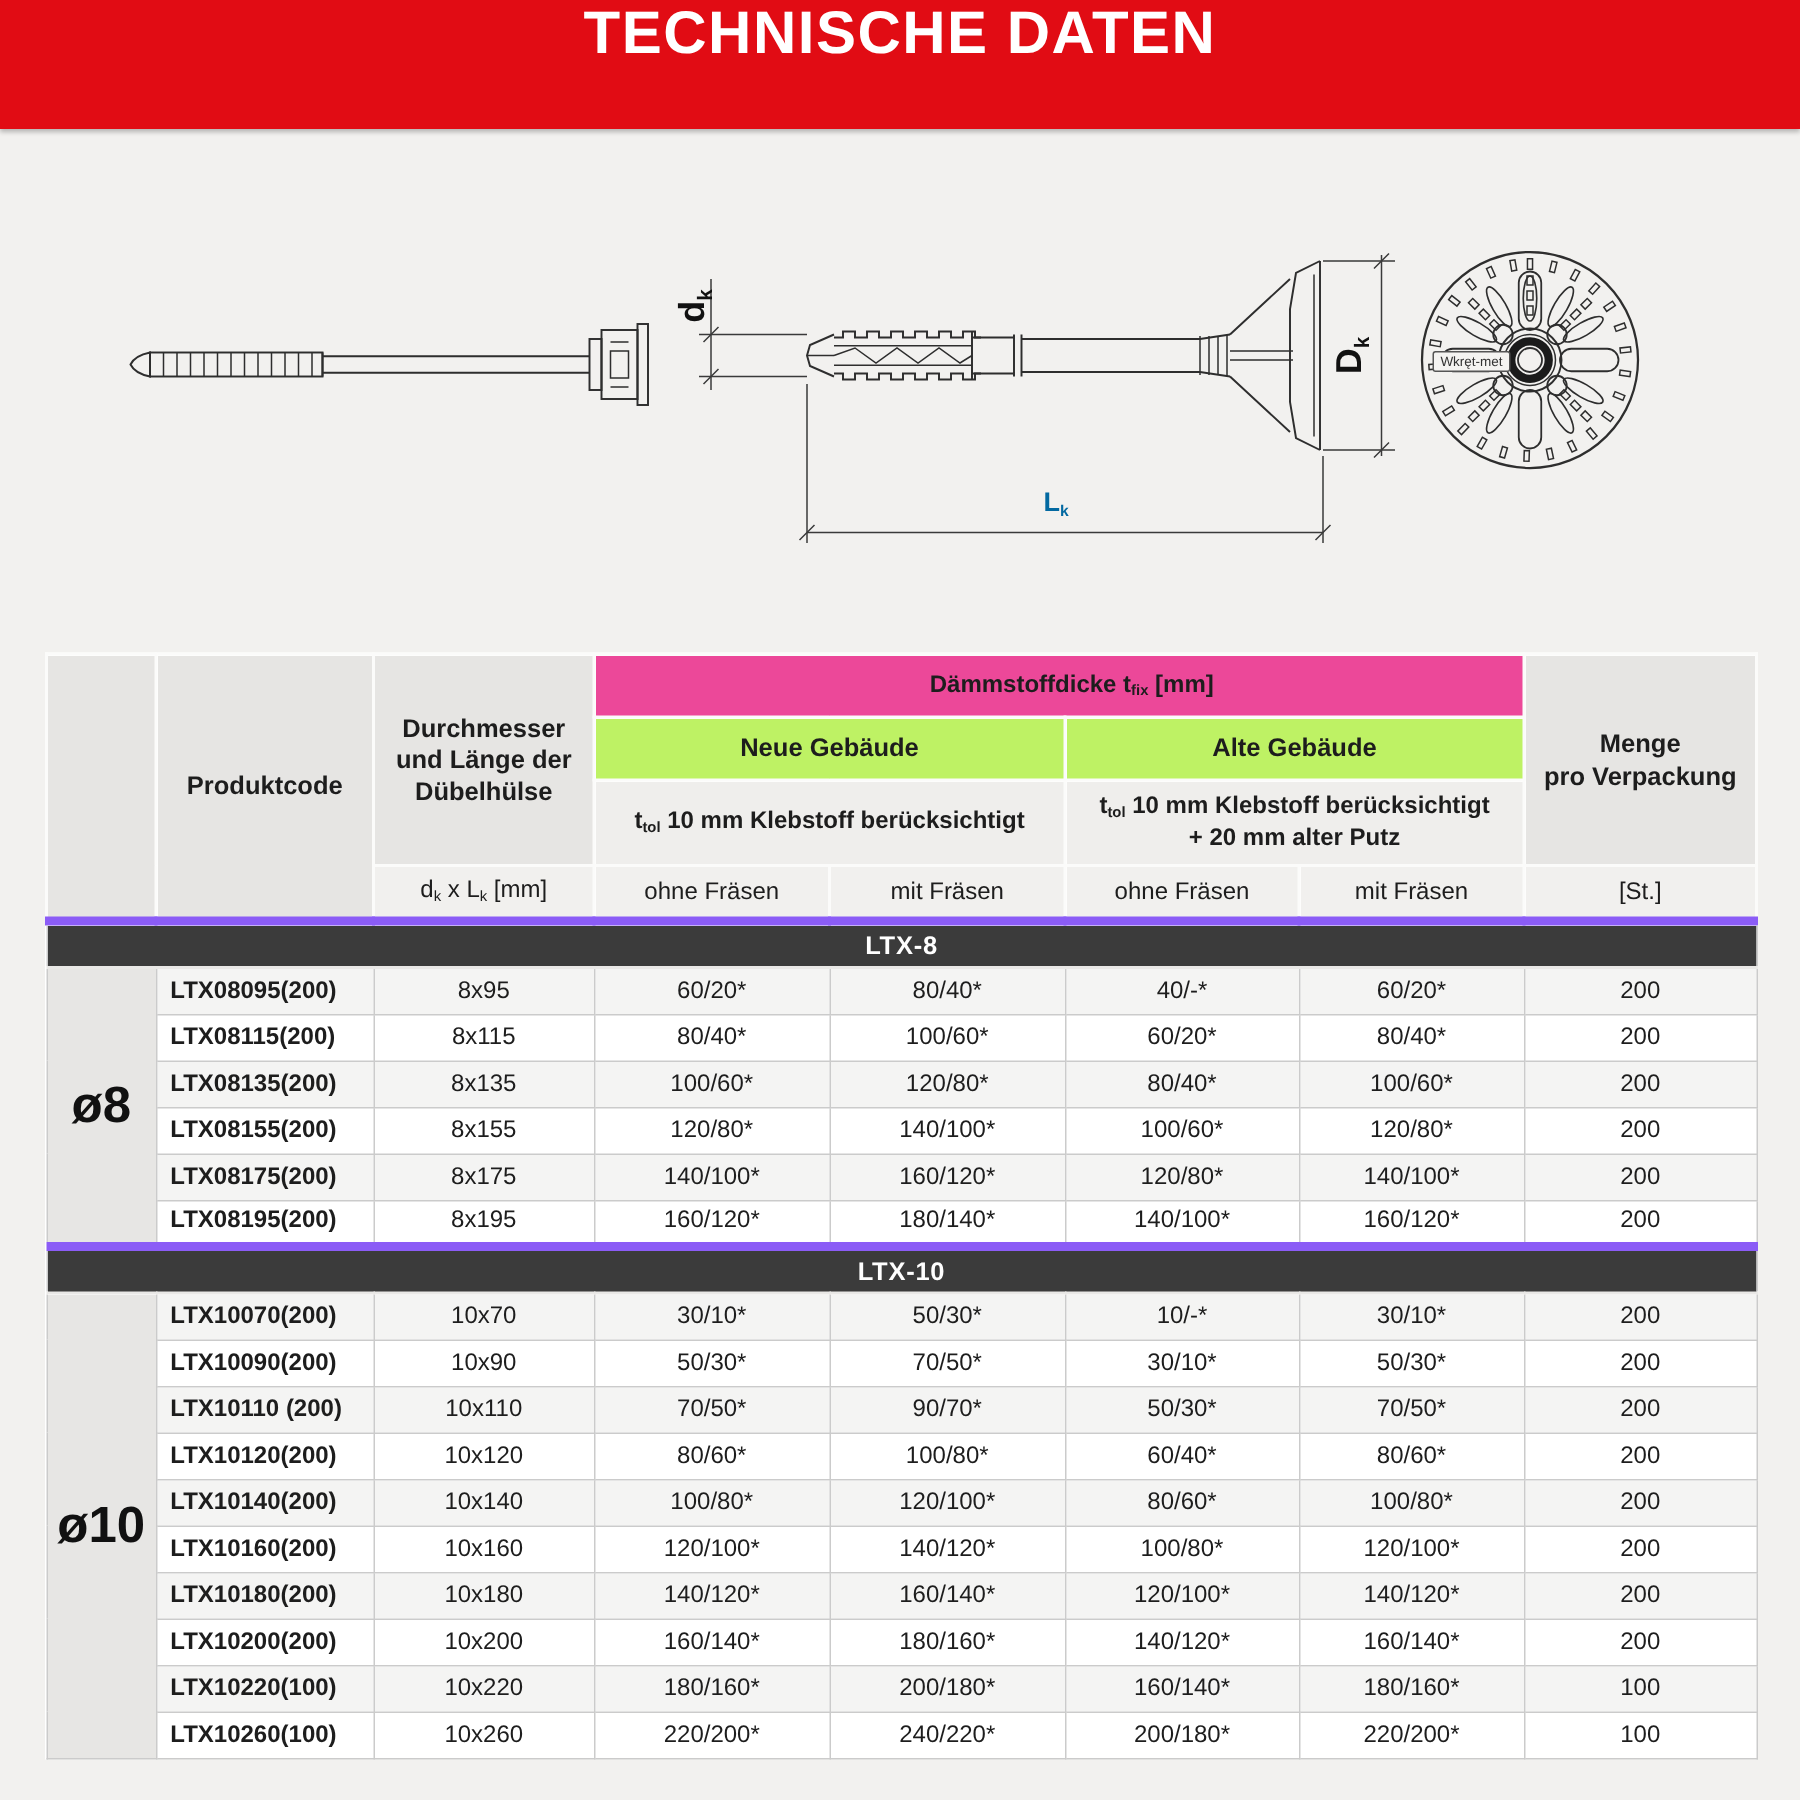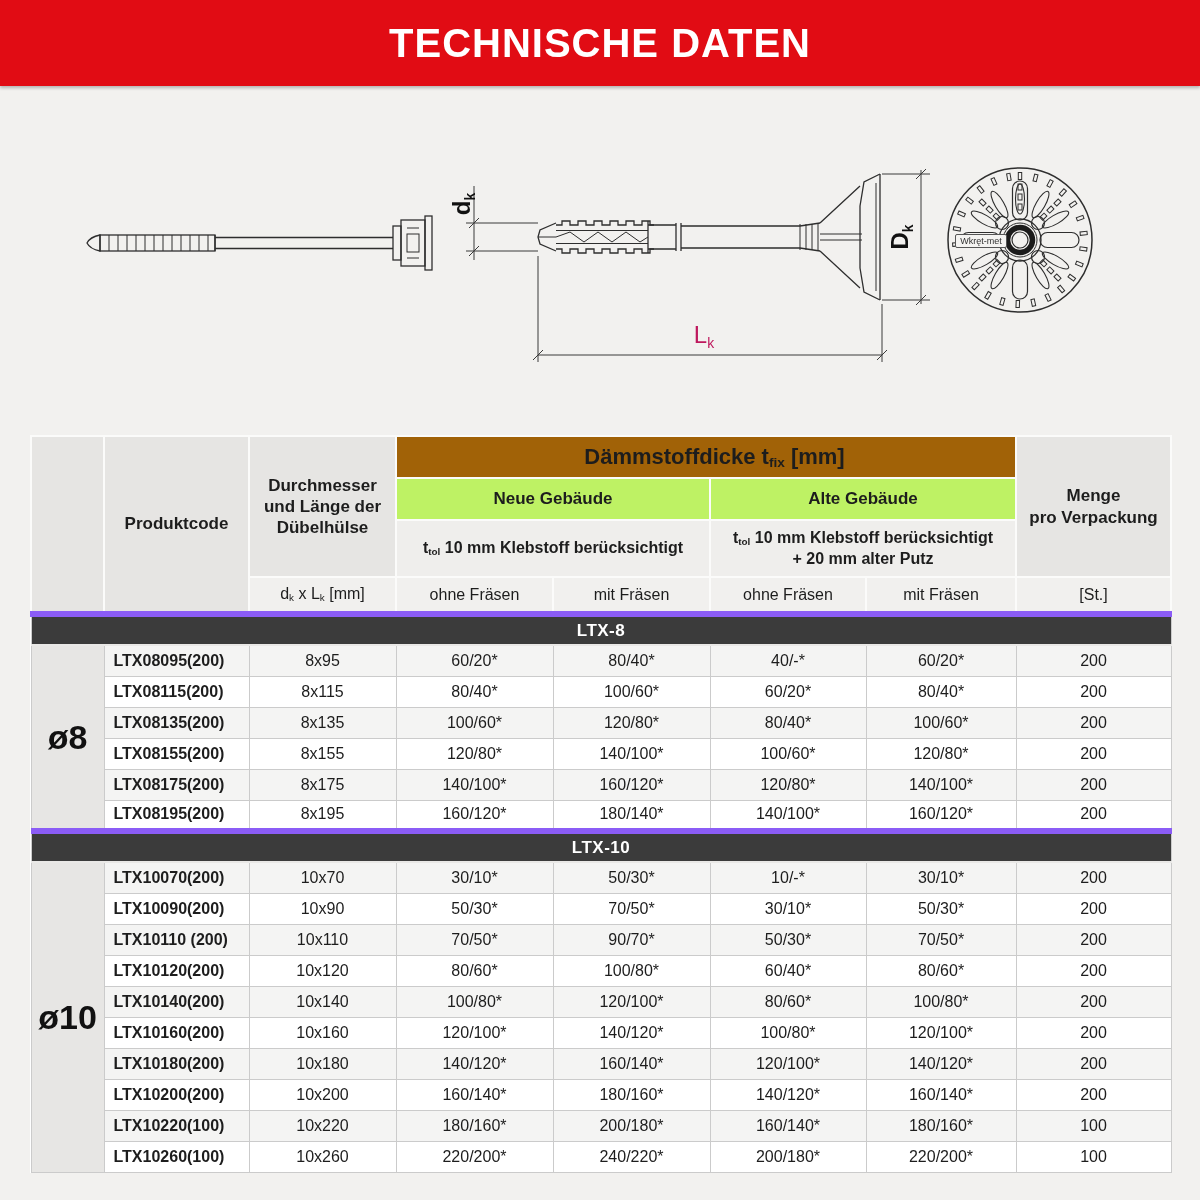--- a/index.html
+++ b/index.html
@@ -7,53 +7,53 @@
   body {
     font-family:"Liberation Sans","DejaVu Sans",sans-serif;
     background:#f2f1ef;
     color:#1d1d1d;
     position:relative;
     overflow:hidden;
   }
   
   .banner {
     height:86px; background:#e10c14;
-    display:flex; align-items:center; justify-content:center;
+    display:flex; justify-content:center;
     box-shadow:0 2px 3px rgba(0,0,0,.25);
   }
   .banner h1 {
     color:#ffffff; font-size:40px; font-weight:bold; letter-spacing:1px;
   }
   
   .drawings { position:relative; width:1200px; height:349px; }
   .drawings svg { position:absolute; left:0; top:0; }
   .dim-label {
     position:absolute; font-weight:bold; font-size:24px; color:#111;
     transform:translate(-50%,-50%) rotate(-90deg); white-space:nowrap;
   }
   .dim-label-h {
-    position:absolute; font-weight:normal; font-size:24px; color:#be185d;
+    position:absolute; font-weight:bold; font-size:18px; color:#0369a1;
     transform:translate(-50%,-50%); white-space:nowrap;
   }
   .dim-label sub, .dim-label-h sub { font-size:58%; vertical-align:-0.35em; }
   .brand-chip {
     position:absolute; left:955px; top:148px; width:52px; height:14px;
     border:1px solid #555; border-radius:2px; background:#f4f3f1;
     font-size:9px; color:#333; display:flex; align-items:center; justify-content:center;
     white-space:nowrap;
   }
   
   .table-wrap { margin-left:30px; width:1140px; }
   table {
     width:1140px; border-collapse:collapse; table-layout:fixed;
     border:1px solid #c6c6c6; background:#ffffff;
   }
   th, td { font-size:16px; text-align:center; vertical-align:middle; overflow:hidden; }
   thead th { border:2px solid #fbfbfa; font-weight:bold; line-height:1.25; }
-  th.h-top    { background:#a16207; height:42px; font-size:22px;padding-left:17px; }
+  th.h-top    { background:#ec4899; height:42px; font-size:16px;padding-left:17px; }
   th.h-geb    { background:#bef264; height:42px; font-size:17px; }
   th.h-ttol   { background:#efeeec; height:57px; }
   th.h-sub    { background:#f1f0ee; height:37px; font-weight:normal; }
   th.h-side   { background:#e6e5e3; font-size:17px; }
   sub { font-size:62%; vertical-align:-0.25em; }
   tr.band td {
     background:#3b3b3b; color:#ffffff; height:31px; font-size:17px;
     font-weight:600; letter-spacing:.5px;
     border-top:6px solid #8b5cf6; border-bottom:2px solid #e9e8e6;
   }

